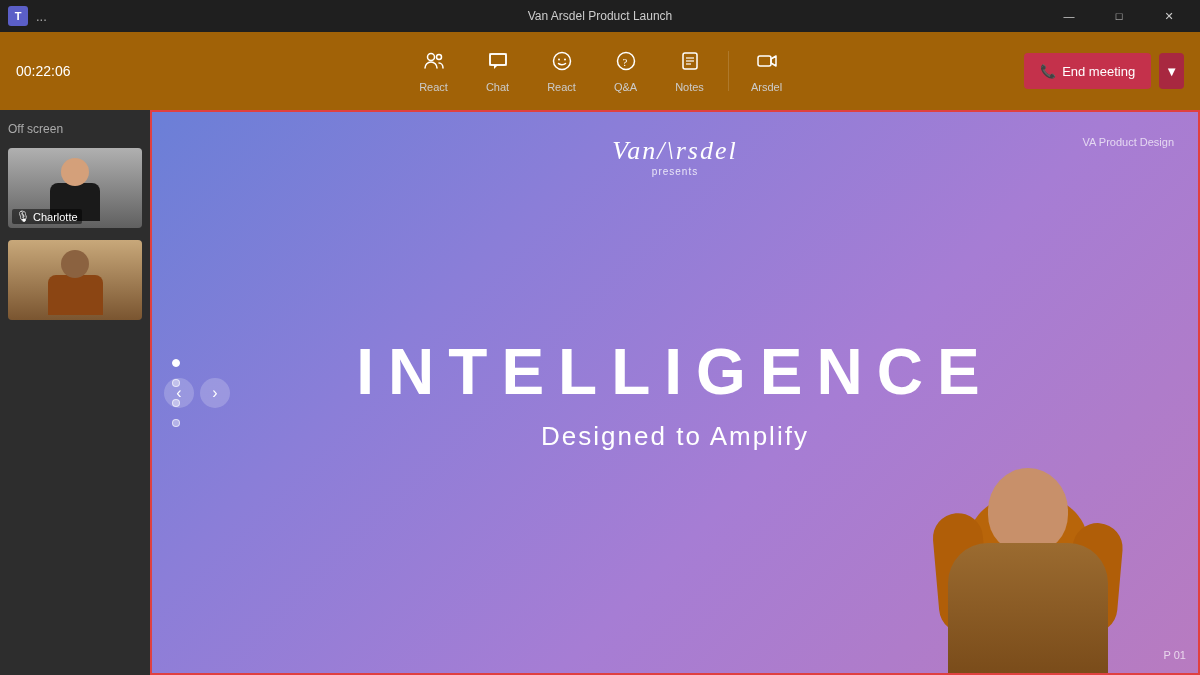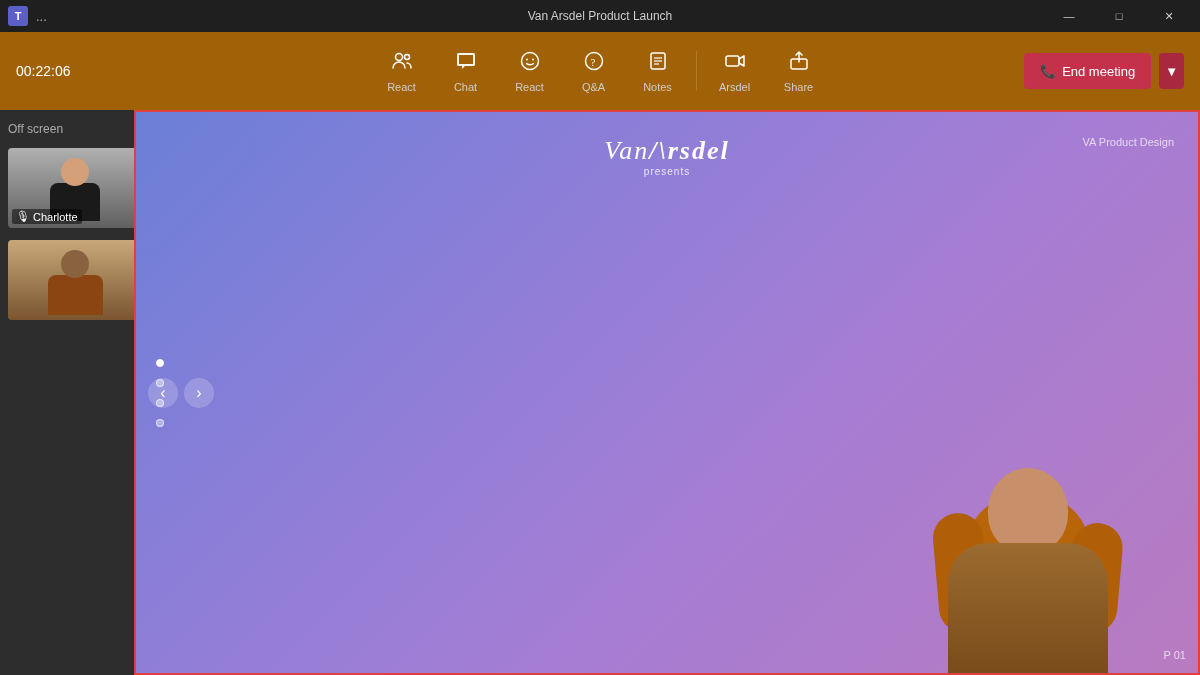--- a/index.html
+++ b/index.html
@@ -143,21 +143,21 @@
     }
 
     
     #main {
       display: flex;
       height: calc(675px - 110px);
     }
 
     
     #sidebar {
-      width: 134px;
+      width: 150px;
       background: #2d2d2d;
       display: flex;
       flex-direction: column;
       padding: 8px;
       gap: 8px;
       flex-shrink: 0;
     }
     .offscreen-label {
       font-size: 12px;
       color: #aaa;
@@ -382,29 +382,20 @@
     <div style="width:1px;height:40px;background:rgba(255,255,255,0.15);margin:0 4px;"></div>
 
     <div class="toolbar-btn">
       <span class="btn-icon">
         <svg width="22" height="22" viewBox="0 0 22 22" fill="none">
             <rect x="2" y="6" width="13" height="10" rx="2" stroke="#fff" stroke-width="1.5"></rect>
             <path d="M15 9l5-3v10l-5-3z" stroke="#fff" stroke-width="1.5" stroke-linejoin="round"></path>
           </svg>
       </span>
       <span class="btn-label">Arsdel</span>
-    </div>
-    <div class="toolbar-btn">
-      <span class="btn-icon">
-        <svg width="22" height="22" viewBox="0 0 22 22" fill="none">
-            <rect x="3" y="9" width="16" height="10" rx="2" stroke="#fff" stroke-width="1.5"></rect>
-            <path d="M11 2v10M8 5l3-3 3 3" stroke="#fff" stroke-width="1.5" stroke-linecap="round" stroke-linejoin="round"></path>
-          </svg>
-      </span>
-      <span class="btn-label">Share</span>
     </div>
   </div>
   <div class="toolbar-right">
     <button class="end-btn">
       <span>📞</span>
       <span>End meeting</span>
     </button>
     <button class="end-btn-chevron">
       <span>▼</span>
     </button>
@@ -444,27 +435,31 @@
 
     <button class="slide-nav-btn slide-nav-prev">
       <span>‹</span>
     </button>
     <button class="slide-nav-btn slide-nav-next" style="left:48px;">
       <span>›</span>
     </button>
 
     <div class="slide-logo">
       <div class="slide-logo-text" style="font-family:Georgia,serif;font-style:italic;font-weight:300;">
-        <span style="font-weight:200;">Van</span><span style="font-weight:700;margin-top:16px;">/\rsdel</span>
+        <span style="font-weight:200;">Van</span><span style="font-weight:400;margin-top:16px;">/\rsdel</span>
       </div>
       <div class="slide-logo-sub">presents</div>
     </div>
 
     <div class="slide-watermark">VA Product Design</div>
 
+    <div class="slide-main-text">
+      <div class="slide-headline">INTELLIGENCE</div>
+      <div class="slide-sub">Designed to Amplify</div>
+    </div>
 
     <div class="slide-dots">
       <div class="slide-dot active"></div>
       <div class="slide-dot"></div>
       <div class="slide-dot"></div>
       <div class="slide-dot"></div>
     </div>
 
     <div class="slide-page-num">P 01</div>
 

